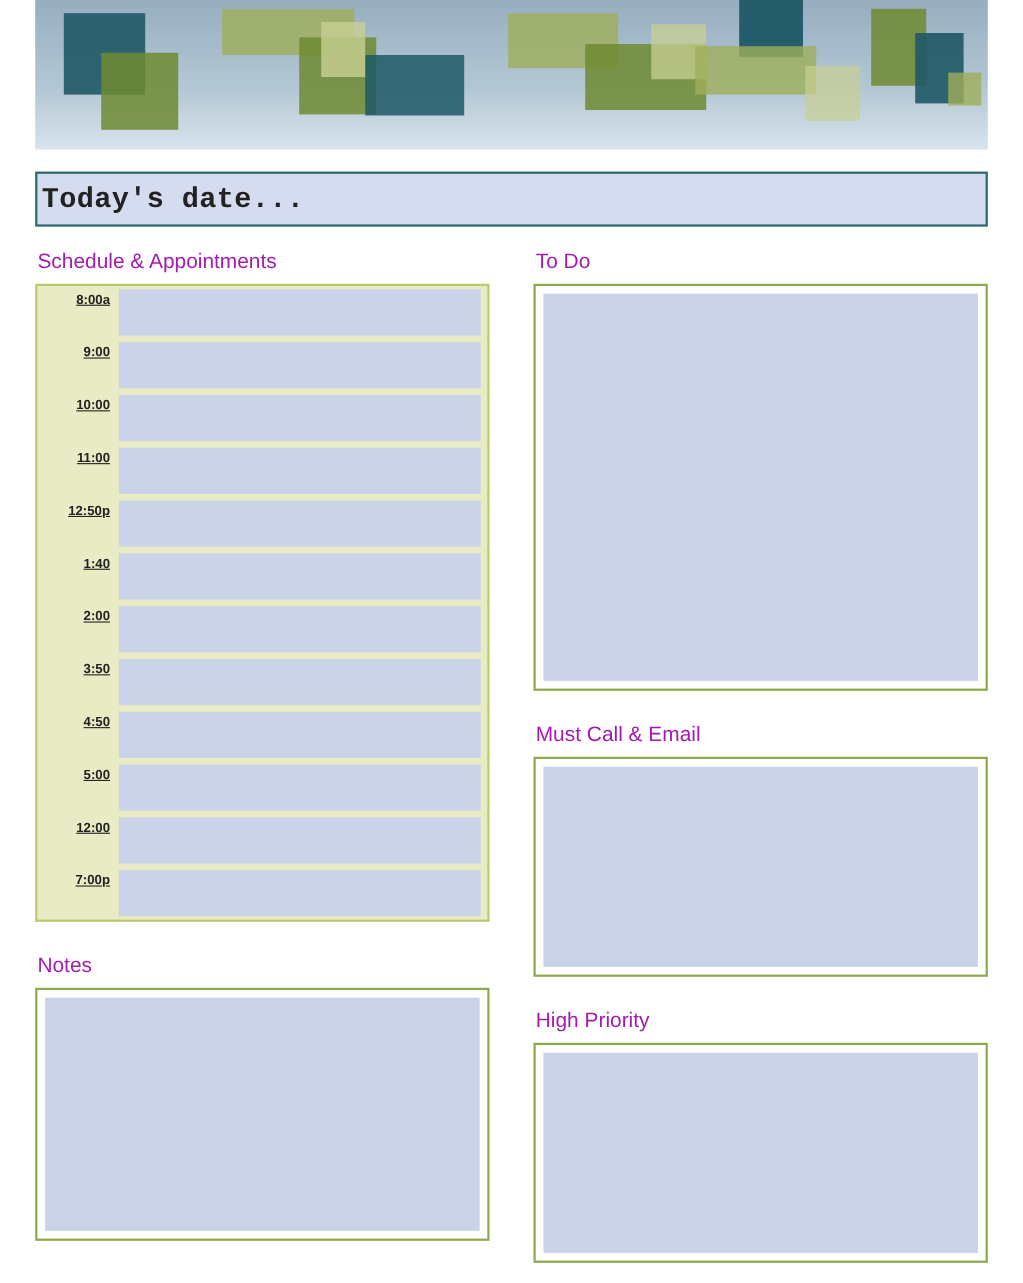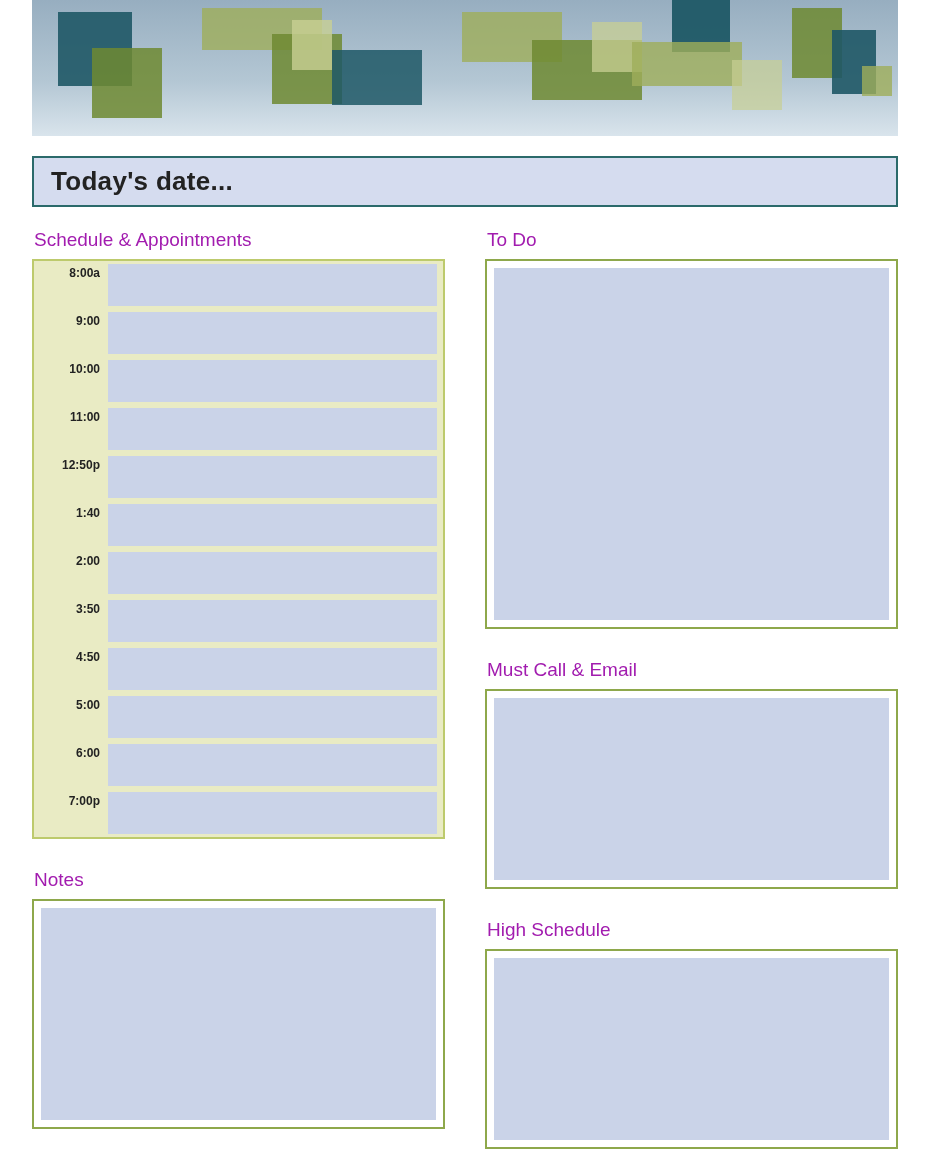--- a/index.html
+++ b/index.html
@@ -18,21 +18,22 @@
     position:relative;
     height:136px;
     background:linear-gradient(#97aec0 0%, #b4c7d4 60%, #d9e4ec 100%);
     overflow:hidden;
   }
   .banner .sq{position:absolute;}
   .date-bar{
     margin-top:20px;
     border:2px solid #2b6a6b;
     background:#d5dcef;
-    padding:8px 17px;
+    padding:8px 4px;
+    font-family:Liberation Mono, monospace;
   }
   .date-bar span{
     font-size:26px;
     font-weight:700;
     letter-spacing:.3px;
     color:#222;
   }
   .columns{
     display:flex;
     gap:40px;
@@ -55,20 +56,21 @@
     width:100%;
     height:100%;
   }
   
   .schedule-box{
     border:2px solid #bdca6c;
     background:#e9ebc4;
     padding:0;
     width:100%;
     box-sizing:border-box;
+    text-decoration:underline;
   }
   .sched-row{
     display:flex;
     align-items:stretch;
     height:48px;
   }
   .sched-time{
     width:66px;
     text-align:right;
     font-size:12px;
@@ -155,21 +157,21 @@
         </div>
         <div class="sched-row">
           <div class="sched-time">4:50</div>
           <div class="sched-slot"></div>
         </div>
         <div class="sched-row">
           <div class="sched-time">5:00</div>
           <div class="sched-slot"></div>
         </div>
         <div class="sched-row">
-          <div class="sched-time">6:00</div>
+          <div class="sched-time">12:00</div>
           <div class="sched-slot"></div>
         </div>
         <div class="sched-row">
           <div class="sched-time">7:00p</div>
           <div class="sched-slot"></div>
         </div>
       </div>
 
       <div class="spacer"></div>
 
@@ -189,21 +191,21 @@
 
       <div class="spacer"></div>
 
       <div class="sect-title">Must Call &amp; Email</div>
       <div class="box call-box">
         <div class="box-inner"></div>
       </div>
 
       <div class="spacer"></div>
 
-      <div class="sect-title">High Schedule</div>
+      <div class="sect-title">High Priority</div>
       <div class="box hp-box">
         <div class="box-inner"></div>
       </div>
 
     </div>
 
   </div>
 </div>
 
 </body></html>

